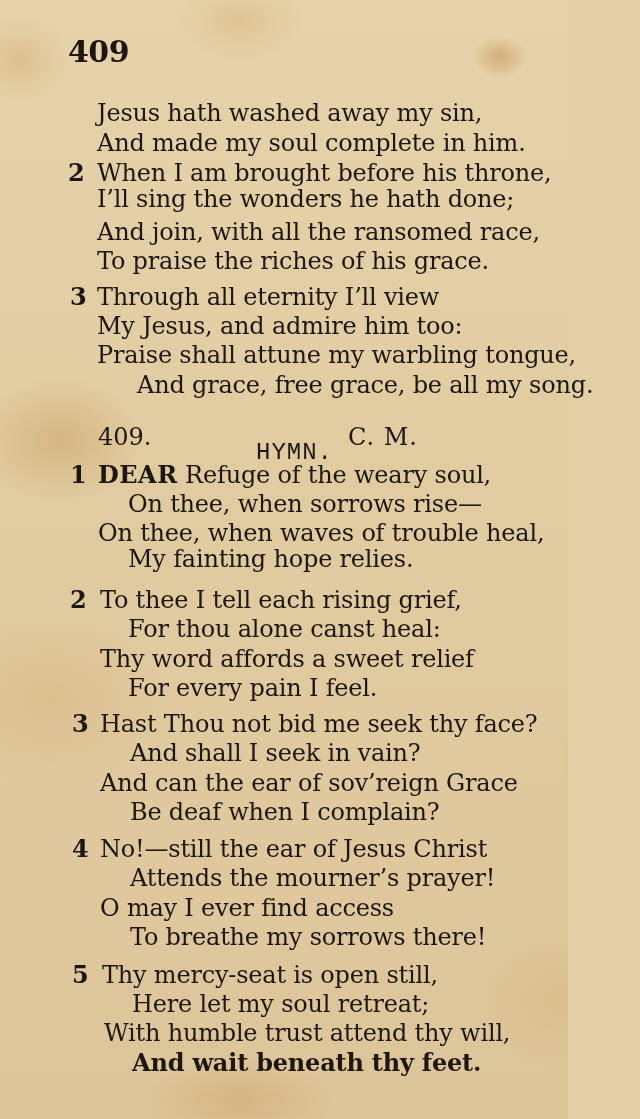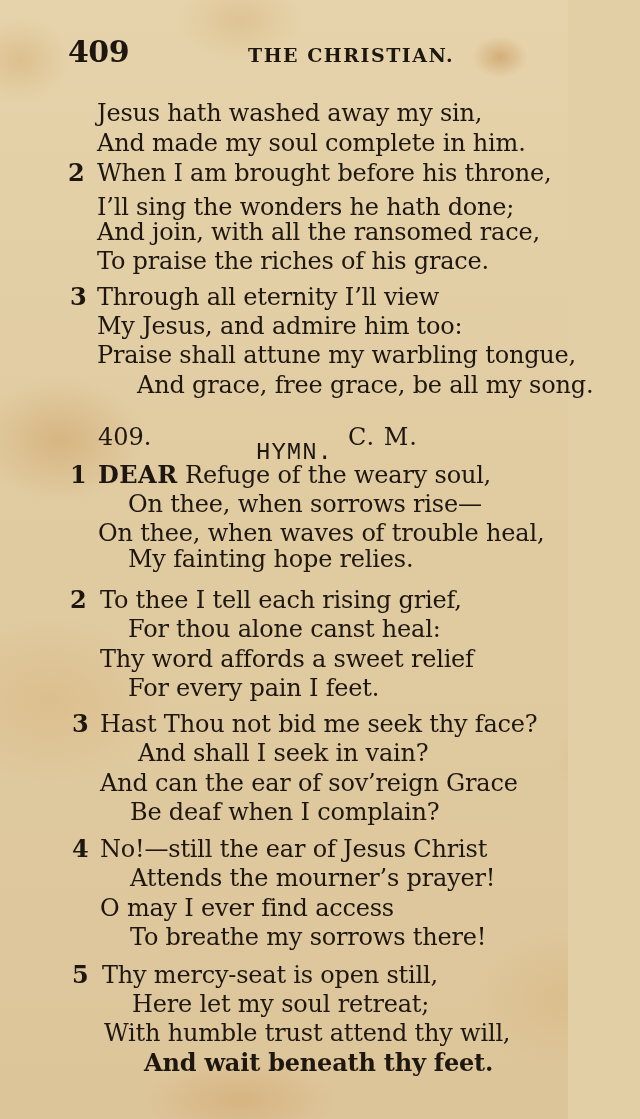--- a/index.html
+++ b/index.html
@@ -105,31 +105,30 @@
       letter-spacing: 0.5px;
     }
   </style>
 </head>
 <body>
 
 <div class="page">
 
   <div class="running-head">
     <span class="page-number">409</span>
-    <span class="book-title">THE CHRISTIAN.</span>
   </div>
 
   <div class="content">
 
     <div class="line" style="top:98px;left:97px;">Jesus hath washed away my sin,</div>
     <div class="line" style="top:128px;left:97px;">And made my soul complete in him.</div>
 
     <div class="verse-num" style="top:158px;left:68px;">2</div>
     <div class="line" style="top:158px;left:97px;">When I am brought before his throne,</div>
-    <div class="line" style="top:192px;left:97px;">I’ll sing the wonders he hath done;</div>
+    <div class="line" style="top:184px;left:97px;">I’ll sing the wonders he hath done;</div>
     <div class="line" style="top:217px;left:97px;">And join, with all the ransomed race,</div>
     <div class="line" style="top:246px;left:97px;">To praise the riches of his grace.</div>
 
     <div class="verse-num" style="top:282px;left:70px;">3</div>
     <div class="line" style="top:282px;left:97px;">Through all eternity I’ll view</div>
     <div class="line" style="top:311px;left:97px;">My Jesus, and admire him too:</div>
     <div class="line" style="top:340px;left:97px;">Praise shall attune my warbling tongue,</div>
     <div class="line" style="top:370px;left:97px;margin-left:40px;">And grace, free grace, be all my song.</div>
 
     <div class="hymn-heading">
@@ -141,34 +140,34 @@
     <div class="verse-num" style="top:460px;left:70px;">1</div>
     <div class="line" style="top:460px;left:98px;"><span class="first-word">DEAR</span><span> Refuge of the weary soul,</span></div>
     <div class="line" style="top:489px;left:128px;">On thee, when sorrows rise—</div>
     <div class="line" style="top:518px;left:98px;">On thee, when waves of trouble heal,</div>
     <div class="line" style="top:544px;left:128px;">My fainting hope relies.</div>
 
     <div class="verse-num" style="top:585px;left:70px;">2</div>
     <div class="line" style="top:585px;left:100px;">To thee I tell each rising grief,</div>
     <div class="line" style="top:614px;left:128px;">For thou alone canst heal:</div>
     <div class="line" style="top:644px;left:100px;">Thy word affords a sweet relief</div>
-    <div class="line" style="top:673px;left:128px;">For every pain I feet.</div>
+    <div class="line" style="top:673px;left:128px;">For every pain I feel.</div>
 
     <div class="verse-num" style="top:709px;left:72px;">3</div>
     <div class="line" style="top:709px;left:100px;">Hast Thou not bid me seek thy face?</div>
-    <div class="line" style="top:738px;left:138px;text-align:center;">And shall I seek in vain?</div>
+    <div class="line" style="top:738px;left:130px;text-align:center;">And shall I seek in vain?</div>
     <div class="line" style="top:768px;left:100px;">And can the ear of sov’reign Grace</div>
     <div class="line" style="top:797px;left:130px;">Be deaf when I complain?</div>
 
     <div class="verse-num" style="top:834px;left:72px;">4</div>
     <div class="line" style="top:834px;left:100px;">No!—still the ear of Jesus Christ</div>
     <div class="line" style="top:863px;left:130px;">Attends the mourner’s prayer!</div>
     <div class="line" style="top:893px;left:100px;">O may I ever find access</div>
     <div class="line" style="top:922px;left:130px;">To breathe my sorrows there!</div>
 
     <div class="verse-num" style="top:960px;left:72px;">5</div>
     <div class="line" style="top:960px;left:102px;">Thy mercy-seat is open still,</div>
     <div class="line" style="top:989px;left:132px;">Here let my soul retreat;</div>
     <div class="line" style="top:1018px;left:104px;">With humble trust attend thy will,</div>
-    <div class="line" style="top:1048px;left:132px;font-weight:bold;margin-left:12px;">And wait beneath thy feet.</div>
+    <div class="line" style="top:1048px;left:132px;font-weight:bold;">And wait beneath thy feet.</div>
 
   </div>
 </div>
 
 </body></html>

